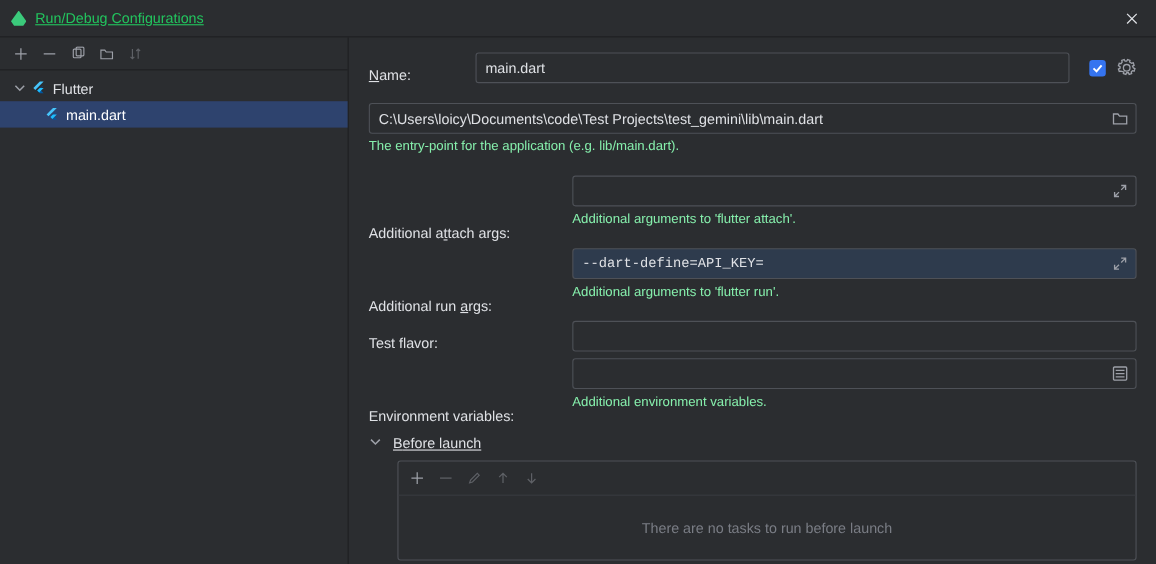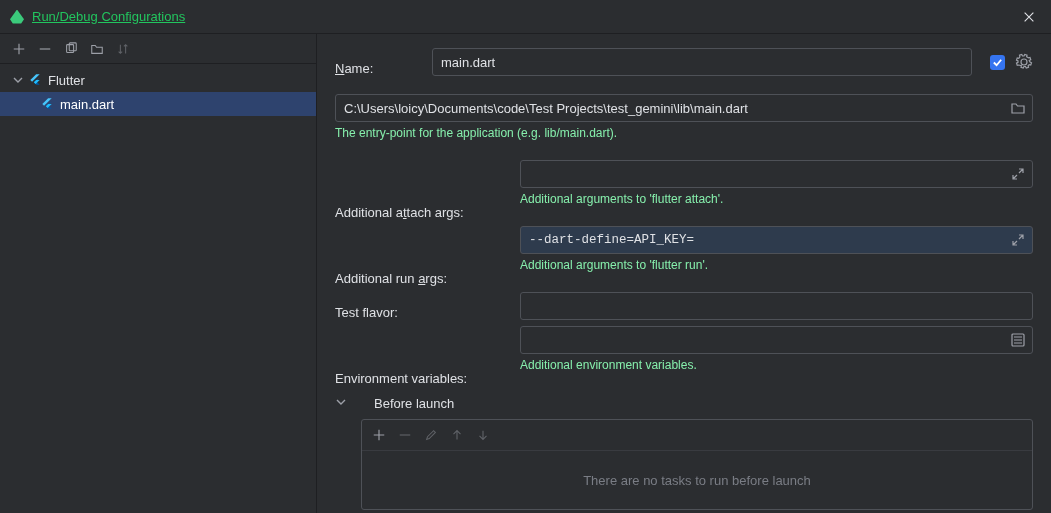--- a/index.html
+++ b/index.html
@@ -101,22 +101,22 @@
 .checkbox {
   width: 15px; height: 15px;
   background: #3574f0; border-radius: 3px;
   display:flex; align-items:center; justify-content:center;
 }
 .checkbox svg { width:11px; height:11px; color:#fff; }
 .gear { width:18px; height:18px; color:#9da0a8; margin-left:4px; cursor:pointer; }
 .gear svg { width:18px; height:18px; }
 
 .section-header {
-  display:flex; align-items:flex-start; gap:23px;
-  color:#dfe1e5; margin: 10px 0 8px 0; cursor:pointer;
+  display:flex; align-items:flex-start; gap:6px;
+  color:#dfe1e5; margin: 10px 0 8px 0; cursor:pointer;text-decoration:underline;
 }
 .section-header .chev { width:12px; height:12px; }
 
 .before-box {
   border: 1px solid #4e5157;
   border-radius: 3px;
   margin: 0 0 10px 26px;
 }
 .before-tb {
   display:flex; align-items:center; gap:4px;

